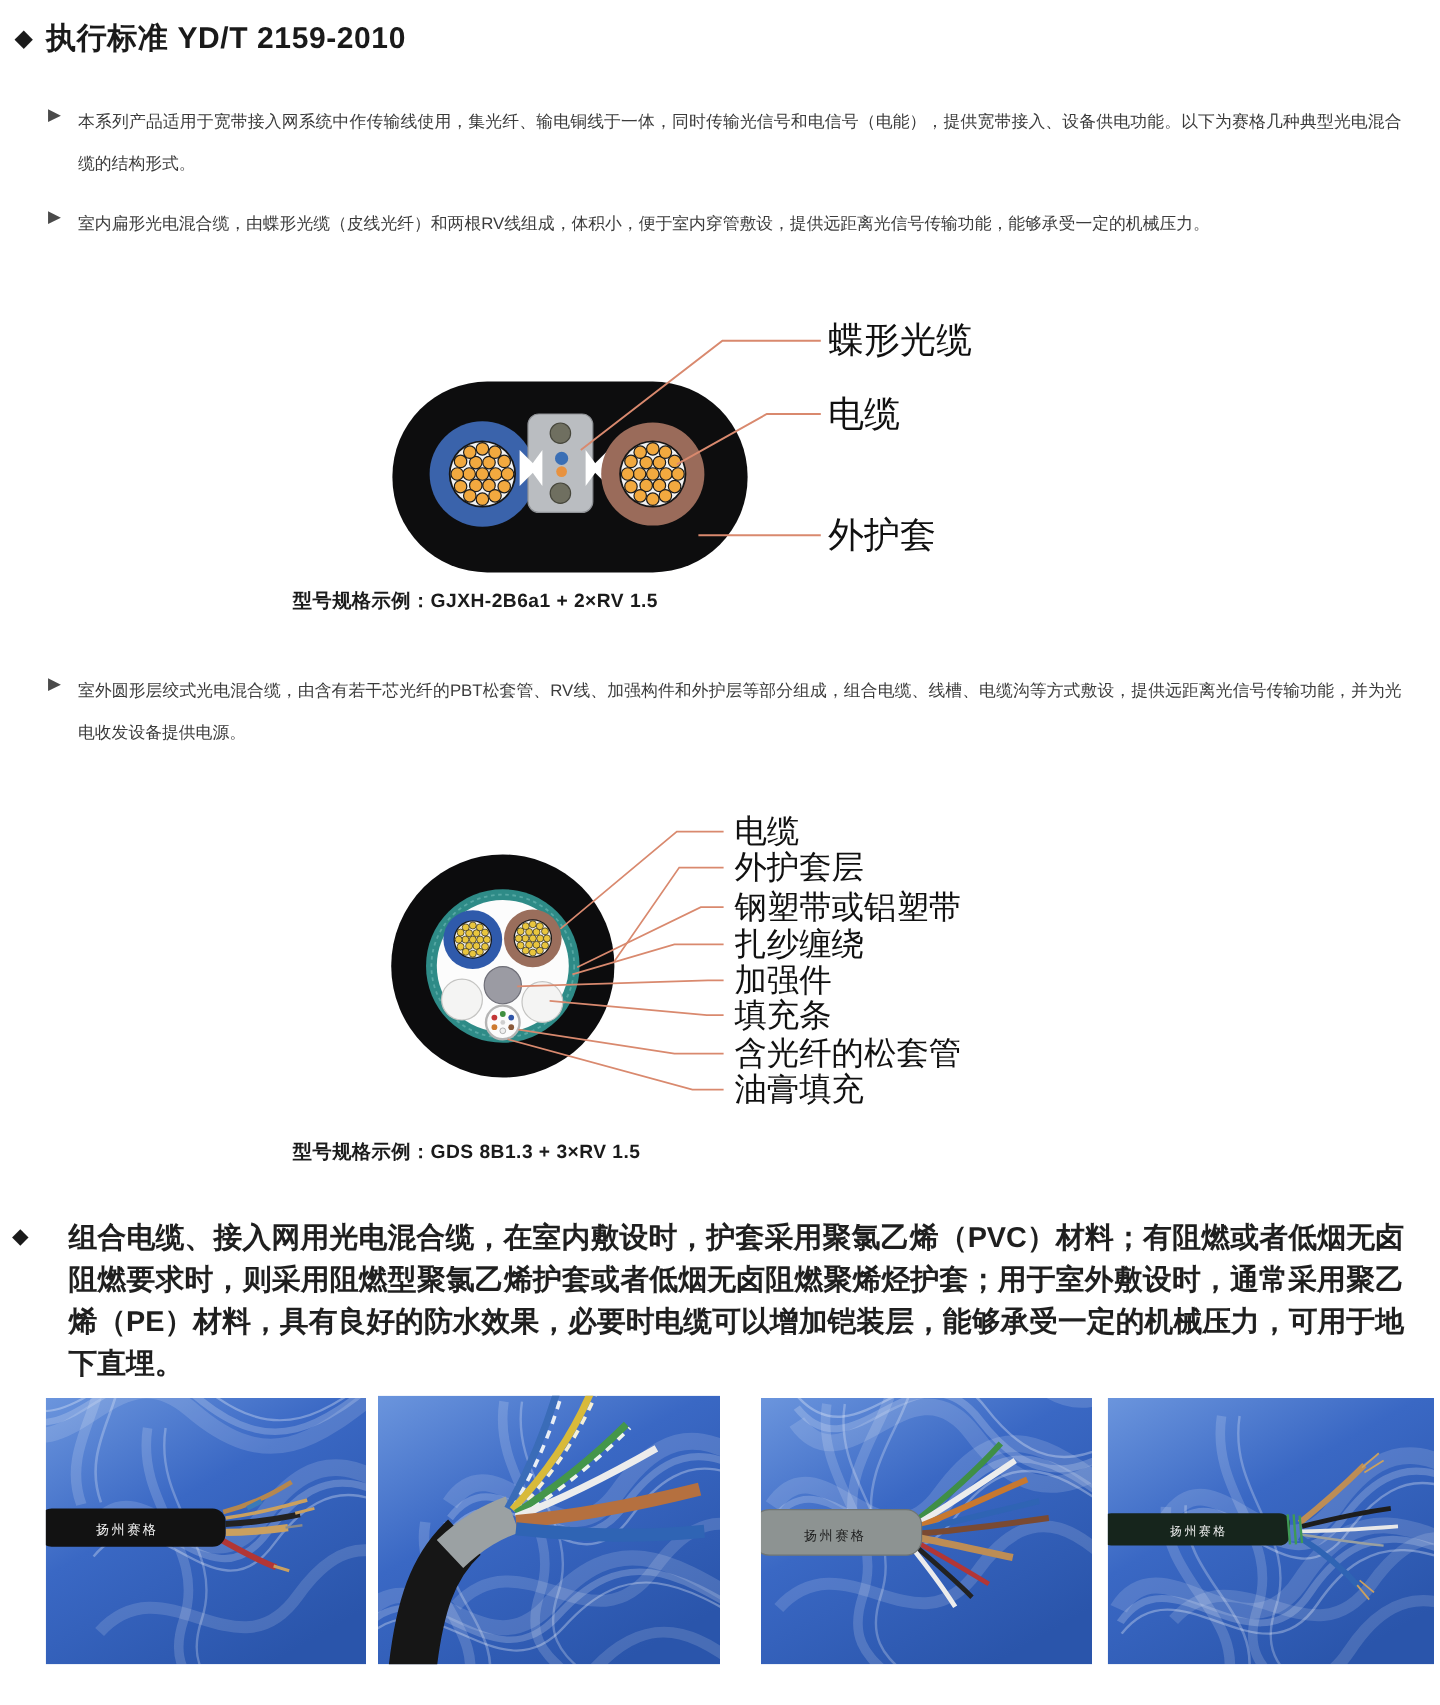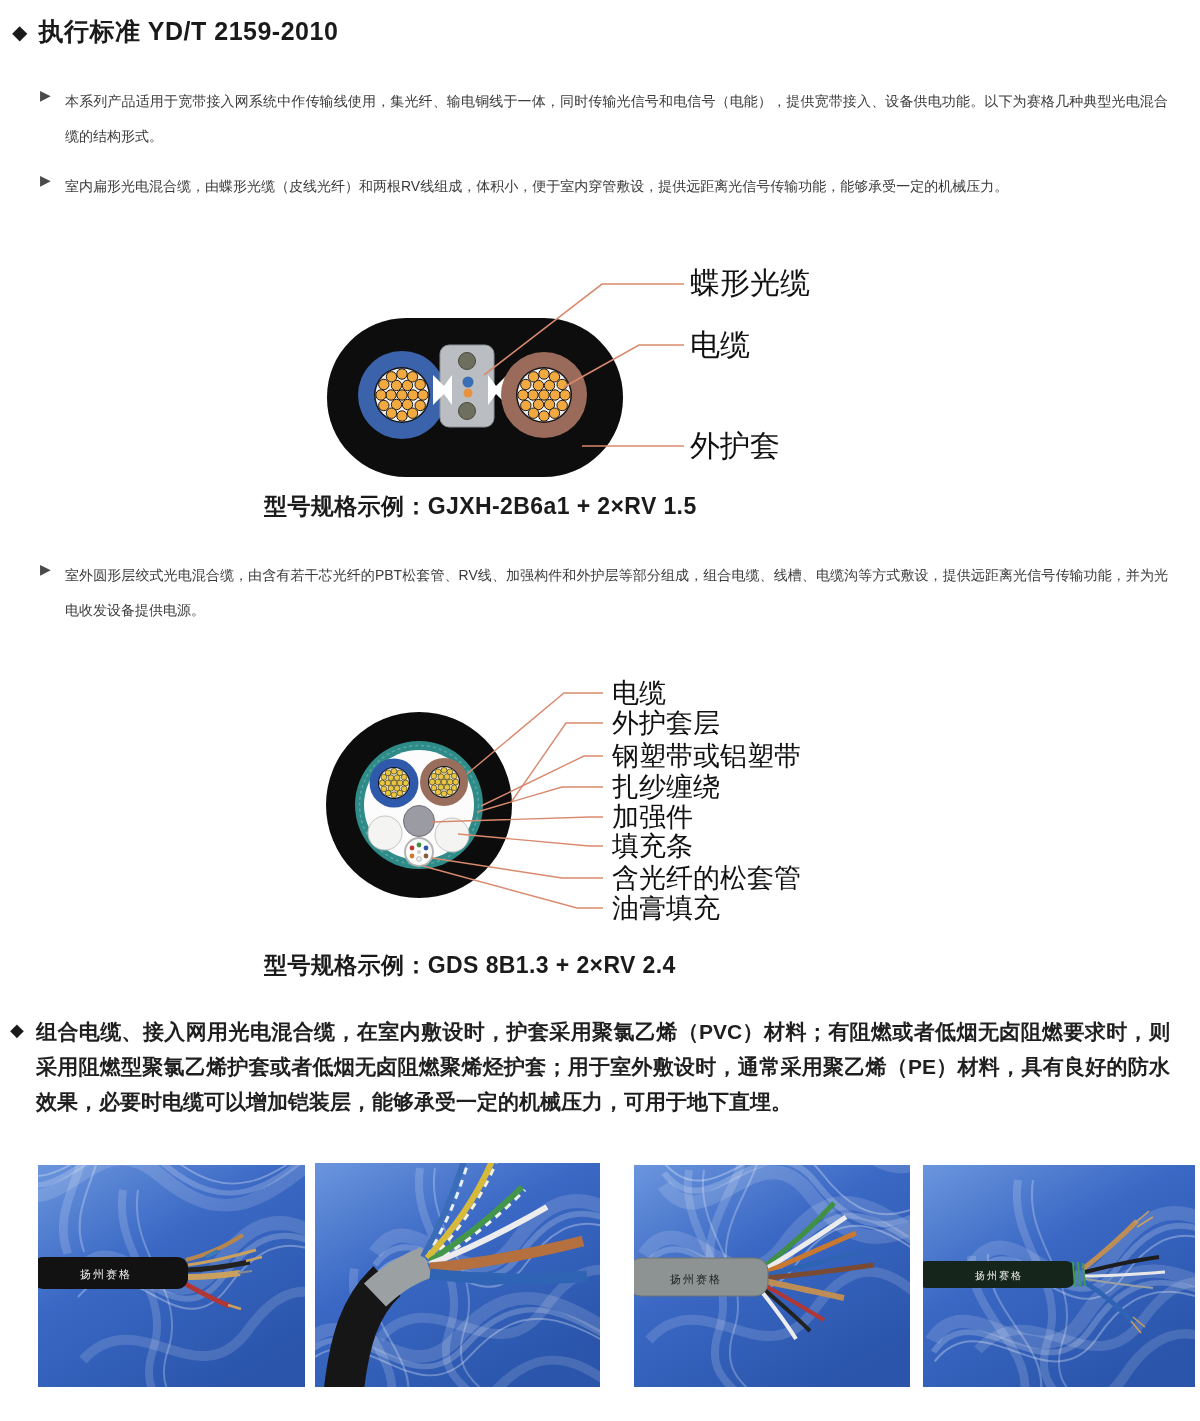--- a/index.html
+++ b/index.html
@@ -4,24 +4,24 @@
 <style>
   html,body{margin:0;padding:0;background:#ffffff;}
   .page{position:relative;width:1200px;height:1421px;background:#ffffff;overflow:hidden;
         font-family:"Liberation Sans","DejaVu Sans",sans-serif;}
   .title-row{position:absolute;top:15px;left:12px;display:flex;align-items:center;gap:11px;}
   .diamond{font-size:20px;color:#1a1a1a;line-height:1;}
   .title-text{font-size:25px;font-weight:bold;color:#1a1a1a;letter-spacing:0.5px;}
   .para{position:absolute;left:40px;width:1128px;display:flex;}
   .tri{flex:0 0 25px;font-size:14px;color:#4a4a4a;padding-top:3px;}
   .para-text{flex:1;font-size:14px;line-height:35px;color:#3b3b3b;text-align:justify;font-weight:500;}
-  .spec{position:absolute;left:264px;font-size:23px;font-weight:bold;color:#1b1b1b;letter-spacing:0.4px;}
+  .spec{position:absolute;left:244px;font-size:16px;font-weight:bold;color:#1b1b1b;letter-spacing:0.4px;}
   .footer-para{position:absolute;top:1014px;left:10px;width:1160px;display:flex;}
   .footer-para .diamond{flex:0 0 26px;padding-top:7px;font-size:18px;}
-  .footer-text{flex:1;font-size:21px;line-height:35px;font-weight:bold;color:#1f1f1f;text-align:justify;}
+  .footer-text{flex:1;font-size:24px;line-height:35px;font-weight:bold;color:#1f1f1f;text-align:justify;margin-left:21px;}
   svg.diagram{position:absolute;left:0;display:block;}
   .dg-label{font-family:"DejaVu Serif","Liberation Serif",serif;fill:#111111;}
   .photo{position:absolute;overflow:hidden;}
   .photo svg{display:block;}
   .brand-text{font-family:"Liberation Sans","DejaVu Sans",sans-serif;letter-spacing:2px;}
 </style>
 </head>
 <body>
 
 <div class="page">
@@ -169,21 +169,21 @@
       <text class="dg-label" x="612" y="732" font-size="27">外护套层</text>
       <text class="dg-label" x="612" y="765" font-size="27">钢塑带或铝塑带</text>
       <text class="dg-label" x="612" y="796" font-size="27">扎纱缠绕</text>
       <text class="dg-label" x="612" y="826" font-size="27">加强件</text>
       <text class="dg-label" x="612" y="855" font-size="27">填充条</text>
       <text class="dg-label" x="612" y="887" font-size="27">含光纤的松套管</text>
       <text class="dg-label" x="612" y="917" font-size="27">油膏填充</text>
     </g>
   </svg>
 
-  <div class="spec" style="top:950px;">型号规格示例：GDS 8B1.3 + 2×RV 2.4</div>
+  <div class="spec" style="top:950px;">型号规格示例：GDS 8B1.3 + 3×RV 1.5</div>
 
   <div class="footer-para">
     <span class="diamond">◆</span>
     <span class="footer-text">组合电缆、接入网用光电混合缆，在室内敷设时，护套采用聚氯乙烯（PVC）材料；有阻燃或者低烟无卤阻燃要求时，则采用阻燃型聚氯乙烯护套或者低烟无卤阻燃聚烯烃护套；用于室外敷设时，通常采用聚乙烯（PE）材料，具有良好的防水效果，必要时电缆可以增加铠装层，能够承受一定的机械压力，可用于地下直埋。</span>
   </div>
 
   <div class="photo" style="left:38px;top:1165px;width:267px;height:222px;">
     <svg width="267" height="222" viewBox="0 0 267 222">
       <rect width="267" height="222" fill="url(#bgblue)"></rect>
       <use href="#swirlA" transform="translate(40,30)"></use>

